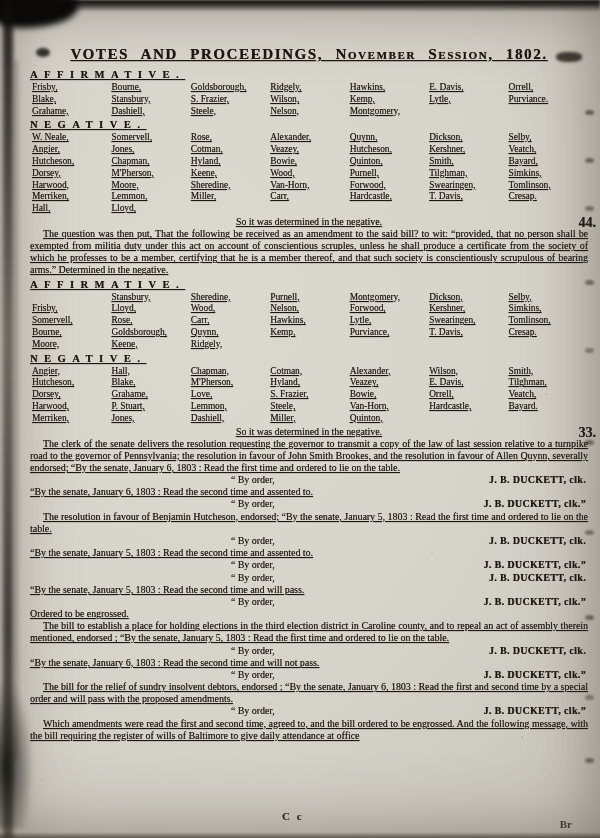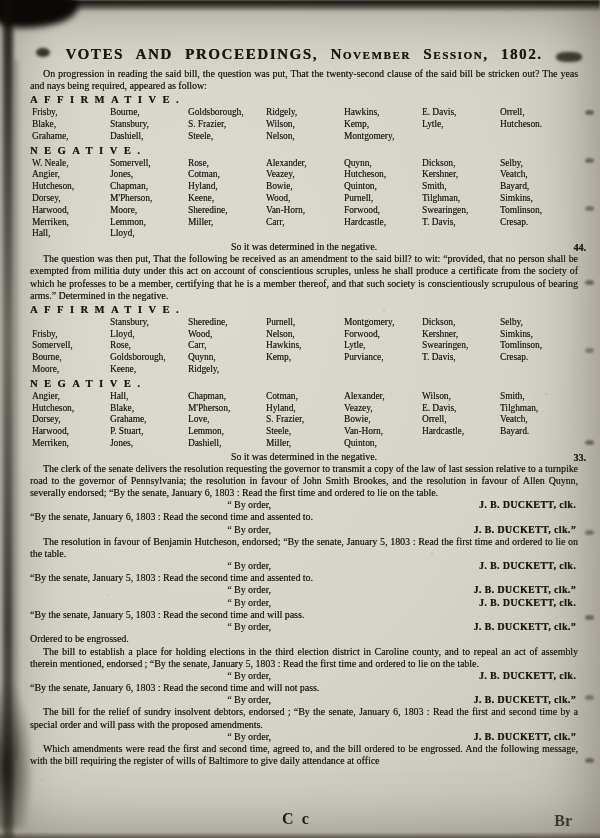--- a/index.html
+++ b/index.html
@@ -50,21 +50,21 @@
     border-radius:50%;filter:blur(1px);
     box-shadow:0 48px rgba(35,28,18,.5),0 96px rgba(35,28,18,.45),0 170px rgba(35,28,18,.5),
       0 238px rgba(35,28,18,.4),0 330px rgba(35,28,18,.5),0 420px rgba(35,28,18,.45),
       0 505px rgba(35,28,18,.5),0 585px rgba(35,28,18,.4),0 648px rgba(35,28,18,.5);}
   .bottom-left-blot{bottom:10px;left:-6px;width:40px;height:150px;
     background:radial-gradient(ellipse at 30% 60%, rgba(14,12,8,.8), transparent 70%);
     filter:blur(2px);}
   .bottom-edge{bottom:0;left:0;width:100%;height:6px;
     background:linear-gradient(to top, rgba(20,16,10,.5), transparent);}
 
-  .page{position:absolute;inset:0;z-index:2;padding:46px 22px 0 30px;box-sizing:border-box;}
+  .page{position:absolute;inset:0;z-index:2;padding:46px 12px 0 30px;box-sizing:border-box;text-decoration:underline;}
 
   .hdr{display:flex;justify-content:center;align-items:baseline;margin-bottom:5px;}
   .title{
     font-weight:bold;font-size:15px;letter-spacing:1.6px;word-spacing:7px;
     font-variant:small-caps;white-space:nowrap;
     text-shadow:0.3px 0.3px 0.6px rgba(27,22,14,.8);
   }
 
   .para{margin:0;text-align:justify;font-size:9.9px;line-height:12.1px;
     text-shadow:0.2px 0.2px 0.4px rgba(27,22,14,.65);}
@@ -74,29 +74,29 @@
     letter-spacing:6.5px;font-weight:bold;margin:1px 0 1px 0;
     text-shadow:0.2px 0.2px 0.4px rgba(27,22,14,.7);}
 
   .vote-table{display:grid;grid-template-columns:repeat(7,1fr);
     font-size:9.3px;line-height:11.8px;column-gap:0;margin:0 0 1px 2px;
     text-shadow:0.2px 0.2px 0.4px rgba(27,22,14,.6);}
   .vote-table .cell{white-space:nowrap;overflow:visible;}
 
   .centered{position:relative;text-align:center;font-size:9.9px;line-height:12.2px;
     text-shadow:0.2px 0.2px 0.4px rgba(27,22,14,.65);}
-  .mnote{position:absolute;right:-8px;top:1px;font-size:10px;font-weight:bold;}
+  .mnote{position:absolute;right:-8px;top:1px;font-size:14px;font-weight:bold;}
 
   .order-line{position:relative;height:12.3px;font-size:9.9px;line-height:12.3px;}
   .by-order{position:absolute;left:36%;text-shadow:0.2px 0.2px 0.4px rgba(27,22,14,.6);}
   .clerk{position:absolute;right:2px;font-weight:bold;letter-spacing:.4px;
     text-shadow:0.3px 0.3px 0.5px rgba(27,22,14,.7);text-align:right;}
 
   .ftr{position:absolute;bottom:12px;left:30px;right:22px;height:16px;z-index:2;
-    font-size:16px;}
+    font-size:11px;}
   .sig{position:absolute;left:46%;font-weight:bold;letter-spacing:2px;}
   .catch{position:absolute;right:6px;bottom:-4px;font-weight:bold;opacity:.8;}
 </style>
 </head>
 <body>
 
 <div class="scan">
 
   <div class="artifact top-edge"></div>
   <div class="artifact top-left-blot"></div>
@@ -106,37 +106,36 @@
   <div class="artifact left-edge2"></div>
   <div class="artifact right-marks"></div>
   <div class="artifact bottom-left-blot"></div>
   <div class="artifact bottom-edge"></div>
 
   <div class="page">
     <div class="hdr">
       <span class="title">VOTES AND PROCEEDINGS, November Session, 1802.</span>
     </div>
     <div id="content">
-        <p class="para ind">On progression in reading the said bill, the question was put, That the twenty-second clause of the said bill be stricken out? The yeas and nays being required, appeared as follow:</p>
         <div class="vote-heading">AFFIRMATIVE.</div>
         <div class="vote-table">
           <span class="cell">Frisby,</span>
           <span class="cell">Bourne,</span>
           <span class="cell">Goldsborough,</span>
           <span class="cell">Ridgely,</span>
           <span class="cell">Hawkins,</span>
           <span class="cell">E. Davis,</span>
           <span class="cell">Orrell,</span>
           <span class="cell">Blake,</span>
           <span class="cell">Stansbury,</span>
           <span class="cell">S. Frazier,</span>
           <span class="cell">Wilson,</span>
           <span class="cell">Kemp,</span>
           <span class="cell">Lytle,</span>
-          <span class="cell">Hutcheson.</span>
+          <span class="cell">Purviance.</span>
           <span class="cell">Grahame,</span>
           <span class="cell">Dashiell,</span>
           <span class="cell">Steele,</span>
           <span class="cell">Nelson,</span>
           <span class="cell">Montgomery,</span>
           <span class="cell"></span>
           <span class="cell"></span>
         </div>
         <div class="vote-heading">NEGATIVE.</div>
         <div class="vote-table">

